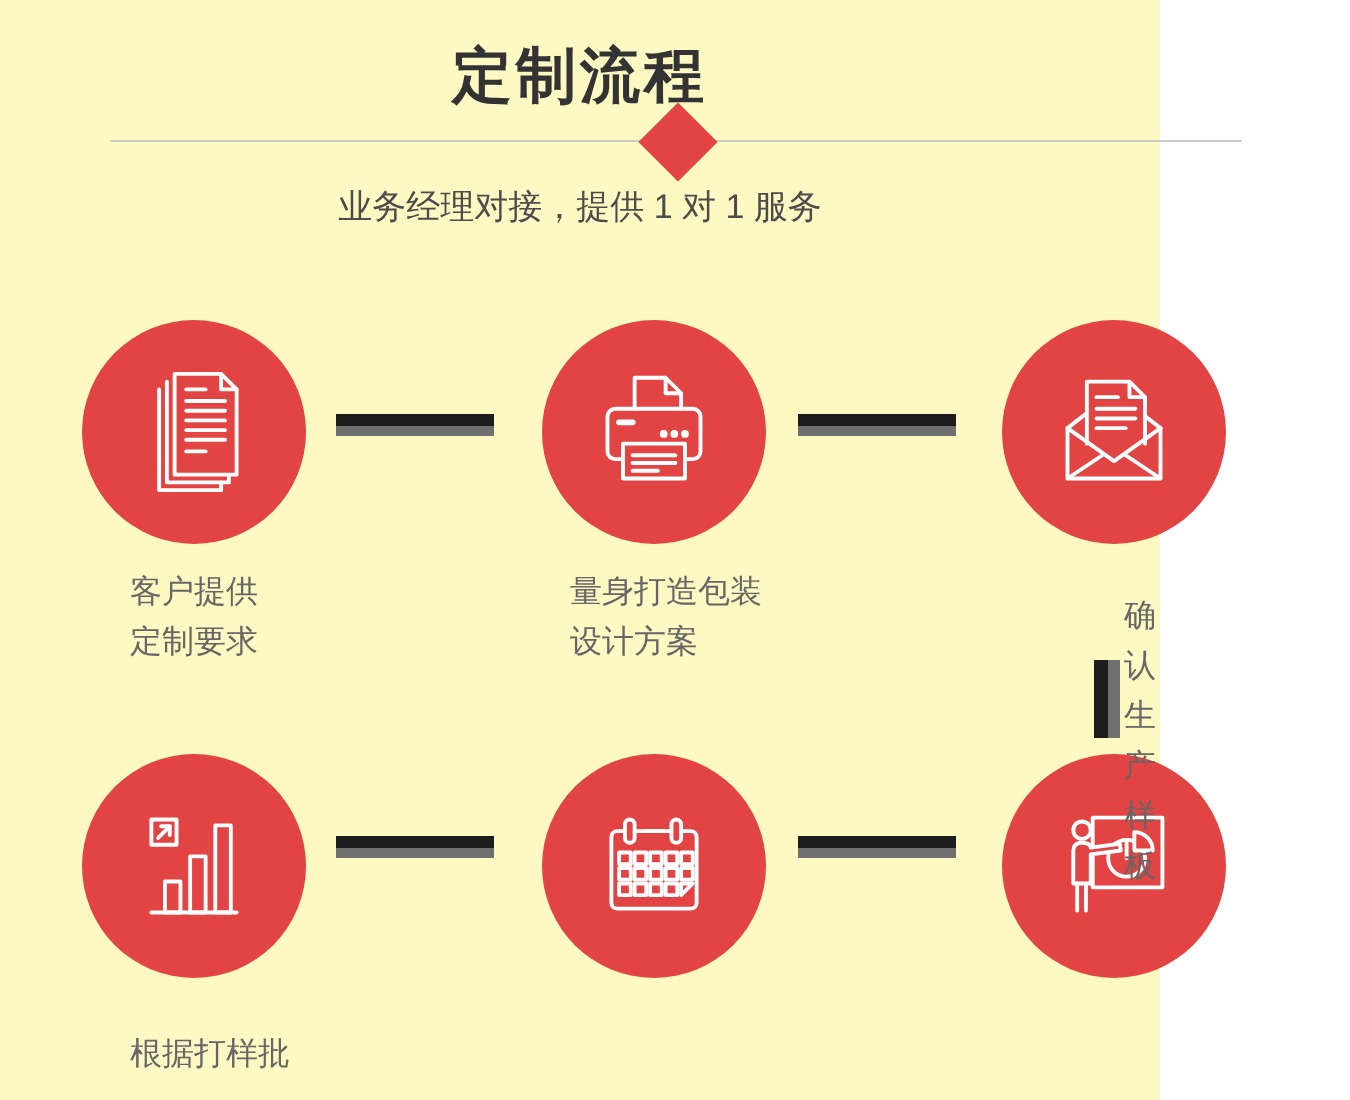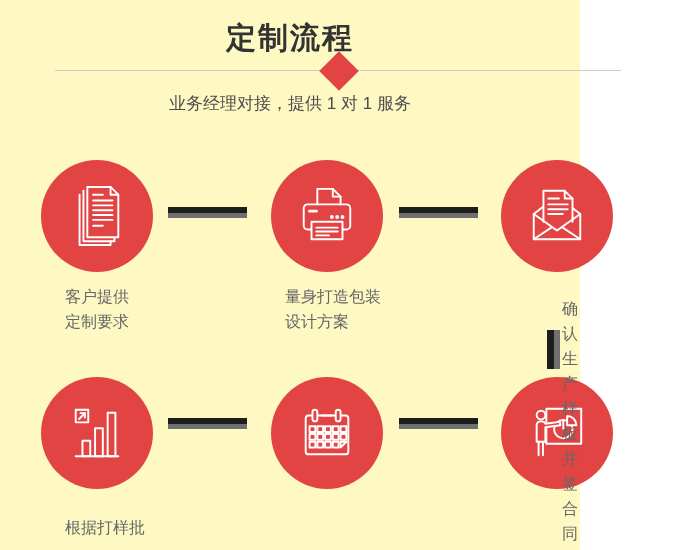--- a/index.html
+++ b/index.html
@@ -165,21 +165,20 @@
   <div class="label l2">
     <div>量身打造包装</div>
     <div>设计方案</div>
   </div>
   <div class="label l1">
     <div>客户提供</div>
     <div>定制要求</div>
   </div>
   <div class="label l3">
     <div>确认生产样板</div>
-    <div>并签合同</div>
   </div>
   <div class="label l4">
     <div>根据打样批</div>
   </div>
   <div class="label l6">
   </div>
 
 </div>
 
 </body></html>

